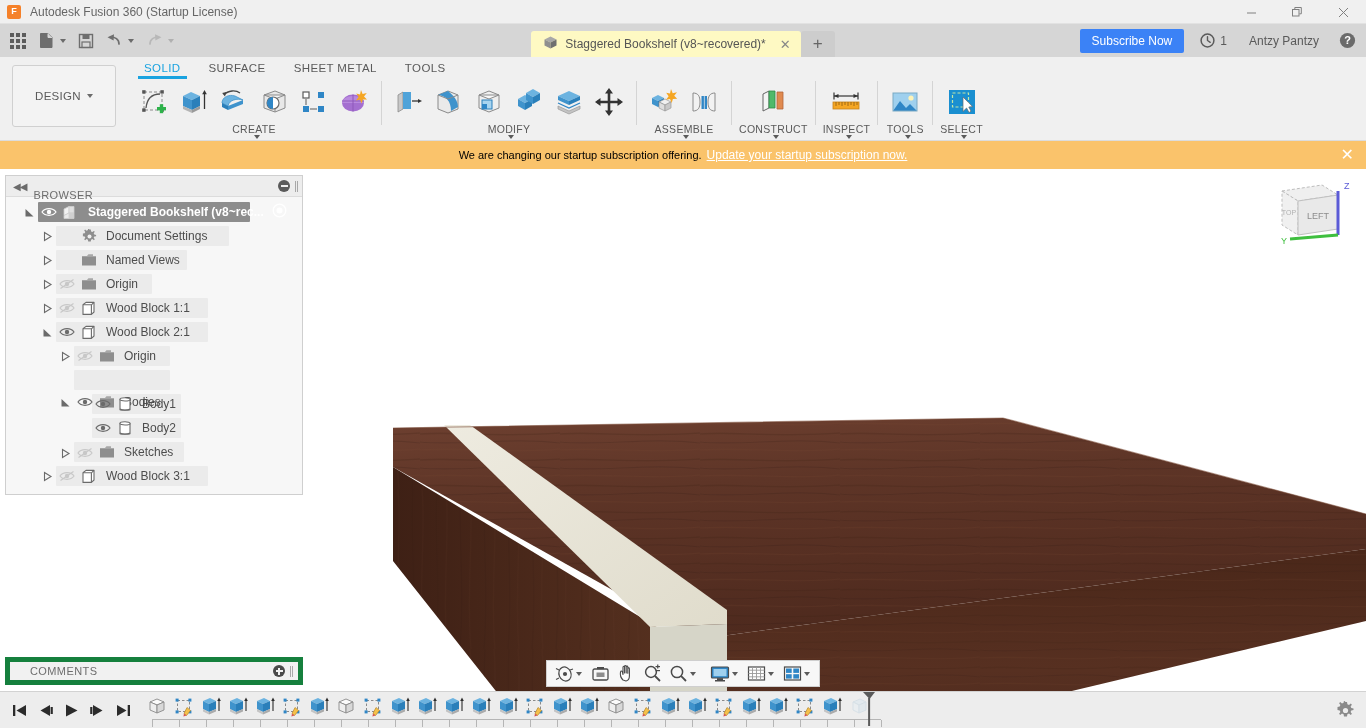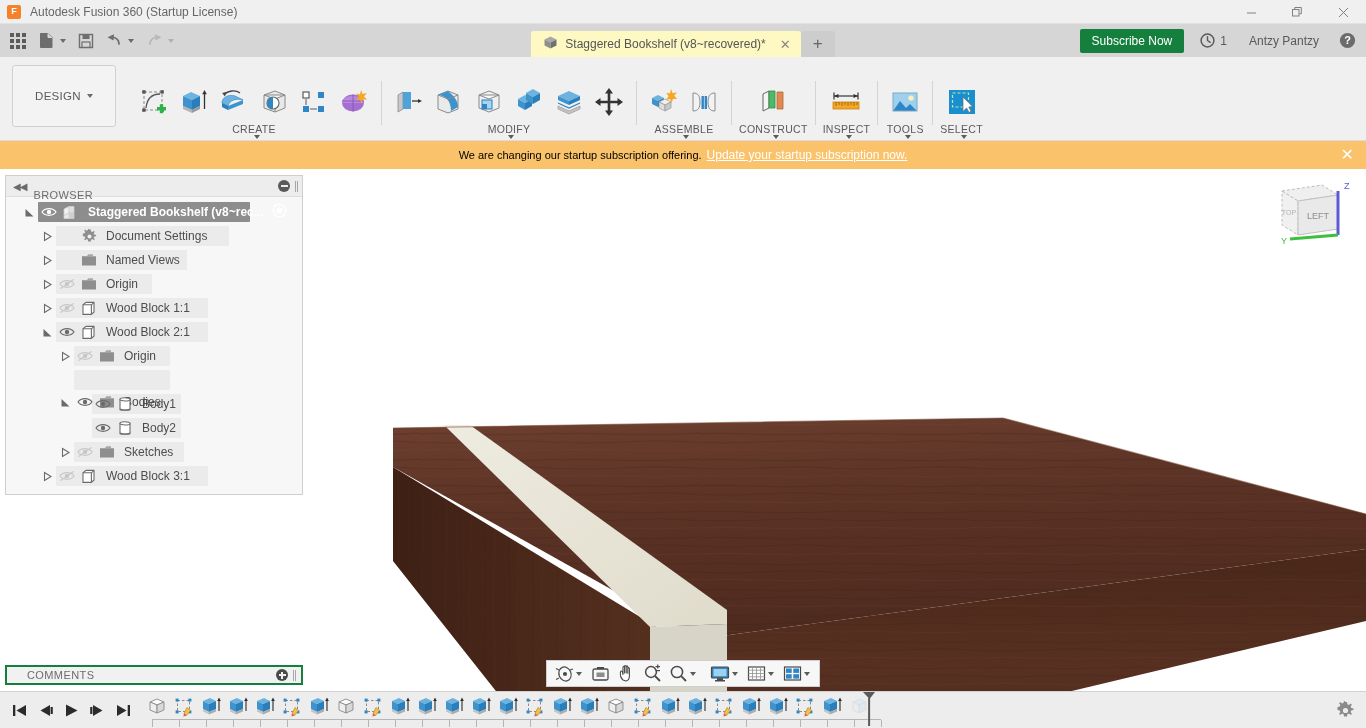--- a/index.html
+++ b/index.html
@@ -43,21 +43,21 @@
   .doc-tab { pointer-events:auto; height:26px; background:#fef9c3; border-top-left-radius:3px;
      border-top-right-radius:3px; display:flex; align-items:center; padding:0 10px 0 12px;
      font-size:12px; color:#555; }
   .doc-tab .cube { margin-right:7px; }
   .tab-close { margin-left:14px; color:#888; font-size:13px; line-height:1; }
   .tab-add { pointer-events:auto; width:34px; height:26px; background:#cdcdcd;
      display:flex; align-items:center; justify-content:center; color:#666; font-size:17px;
      border-top-left-radius:3px; border-top-right-radius:3px; }
 
   .qa-right { position:absolute; right:6px; top:0; height:33px; display:flex; align-items:center; gap:0; }
-  .subscribe { background:#15803d; color:#fff; font-size:12px; padding:5px 12px; border-radius:2px; }
+  .subscribe { background:#3b82f6; color:#fff; font-size:12px; padding:5px 12px; border-radius:2px; }
   .jobs { display:flex; align-items:center; margin-left:16px; color:#5a5a5a; font-size:12px; }
   .jobs .cnt { margin-left:5px; }
   .username { margin-left:22px; font-size:12px; color:#5a5a5a; }
   .helpbtn { margin-left:20px; margin-right:4px; display:flex; align-items:center; }
 
   
   .ribbon { height:84px; background:#f0f0f0; position:relative; border-bottom:1px solid #dcdcdc; }
   .design-box { position:absolute; left:12px; top:8px; width:104px; height:62px;
     border:1px solid #d0d0d0; background:#f3f3f3; border-radius:3px;
     display:flex; align-items:center; justify-content:center; }
@@ -110,22 +110,22 @@
   .trow.sel .hl { background:#8d8d8d; }
   .trow .cells { position:relative; display:flex; align-items:center; z-index:2; }
   .twist { width:18px; display:flex; align-items:center; justify-content:center; }
   .eye { width:22px; display:flex; align-items:center; justify-content:center; }
   .ticon { width:22px; display:flex; align-items:center; justify-content:center; }
   .tlabel { font-size:12px; color:#4d4d4d; margin-left:6px; white-space:nowrap; }
   .trow.sel .tlabel { color:#fff; font-weight:bold; }
   .tdot { margin-left:8px; }
 
   
-  .comments { position:absolute; left:5px; bottom:6px; width:298px; height:20px;
-     background:#f1f1f1; border:2px solid #15803d; display:flex; align-items:center;
+  .comments { position:absolute; left:5px; bottom:6px; width:298px; height:28px;
+     background:#f1f1f1; border:5px solid #15803d; display:flex; align-items:center;
      padding:0 5px 0 20px; z-index:20; }
   .cm-title { font-size:11px; color:#6d6d6d; letter-spacing:.4px; }
   .cm-right { margin-left:auto; display:flex; align-items:center; gap:5px; }
   .dot-plus { width:12px; height:12px; border-radius:50%; background:#4a4a4a; position:relative; }
   .dot-plus::before { content:''; position:absolute; left:2.5px; top:5px; width:7px; height:2px; background:#f1f1f1; }
   .dot-plus::after { content:''; position:absolute; left:5px; top:2.5px; width:2px; height:7px; background:#f1f1f1; }
 
   
   .viewcube { position:absolute; right:14px; top:8px; width:80px; height:72px; z-index:15; }
 
@@ -266,20 +266,26 @@
       </div>
     </div>
   </div>
 
   <div class="ribbon">
     <div class="design-box">
       <span class="design-lbl">DESIGN</span>
       <span class="caret"></span>
     </div>
 
+    <div class="rib-tabs">
+      <div class="rib-tab active">SOLID</div>
+      <div class="rib-tab">SURFACE</div>
+      <div class="rib-tab">SHEET METAL</div>
+      <div class="rib-tab">TOOLS</div>
+    </div>
 
     <div class="rib-groups">
 
       <div class="rgroup">
         <div class="icons">
           <div class="ricon">
             <svg width="30" height="30" viewBox="0 0 30 30">
               <rect x="5" y="5" width="18" height="18" fill="none" stroke="#8a8a8a" stroke-width="1" stroke-dasharray="3,2"></rect>
               <path d="M7 21 C8 11 14 7 21 7" fill="none" stroke="#555" stroke-width="1.3"></path>
               <rect x="3.2" y="3.2" width="3.4" height="3.4" fill="#555"></rect>
@@ -826,21 +832,21 @@
                     <rect x="3" y="2" width="10" height="11" rx=".5" fill="#ffffff" stroke="#6b6b6b" stroke-width="1.1"></rect>
                     <ellipse cx="8" cy="2.4" rx="5" ry="1.6" fill="#ffffff" stroke="#6b6b6b" stroke-width="1.1"></ellipse>
                     <path d="M3 12 C5 13.6 11 13.6 13 12" fill="none" stroke="#6b6b6b" stroke-width="1.1"></path>
                   </svg>
                 </span>
                 <span class="tlabel">Body2</span>
               </div>
             </div>
             <div class="trow">
               <div class="hl" style="left: 68px; width: 110px;"></div>
-              <div class="cells" style="margin-left: 50px;">
+              <div class="cells" style="margin-left: 50px; align-items: flex-end;">
                 <span class="twist">
                   <svg width="11" height="11" viewBox="0 0 11 11">
                     <polygon points="2.5,1.5 9,5.5 2.5,9.5" fill="none" stroke="#6b6b6b" stroke-width="1.1"></polygon>
                   </svg>
                 </span>
                 <span class="eye">
                   <svg width="16" height="12" viewBox="0 0 16 12">
                     <path d="M1 6 C4 1.6 12 1.6 15 6 C12 10.4 4 10.4 1 6 Z" fill="none" stroke="#c8c8c8" stroke-width="1.2"></path>
                     <circle cx="8" cy="6" r="2.2" fill="#c8c8c8"></circle>
                     <line x1="1.5" y1="10.5" x2="14.5" y2="1.5" stroke="#c8c8c8" stroke-width="1.2"></line>

